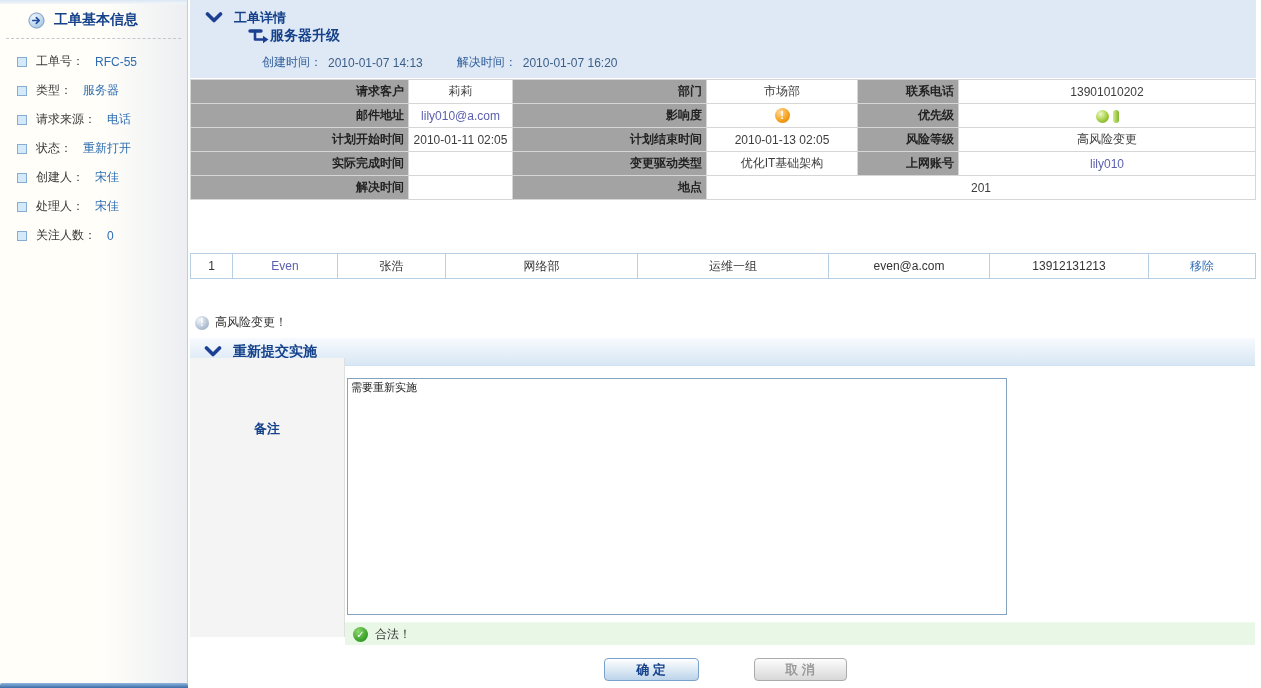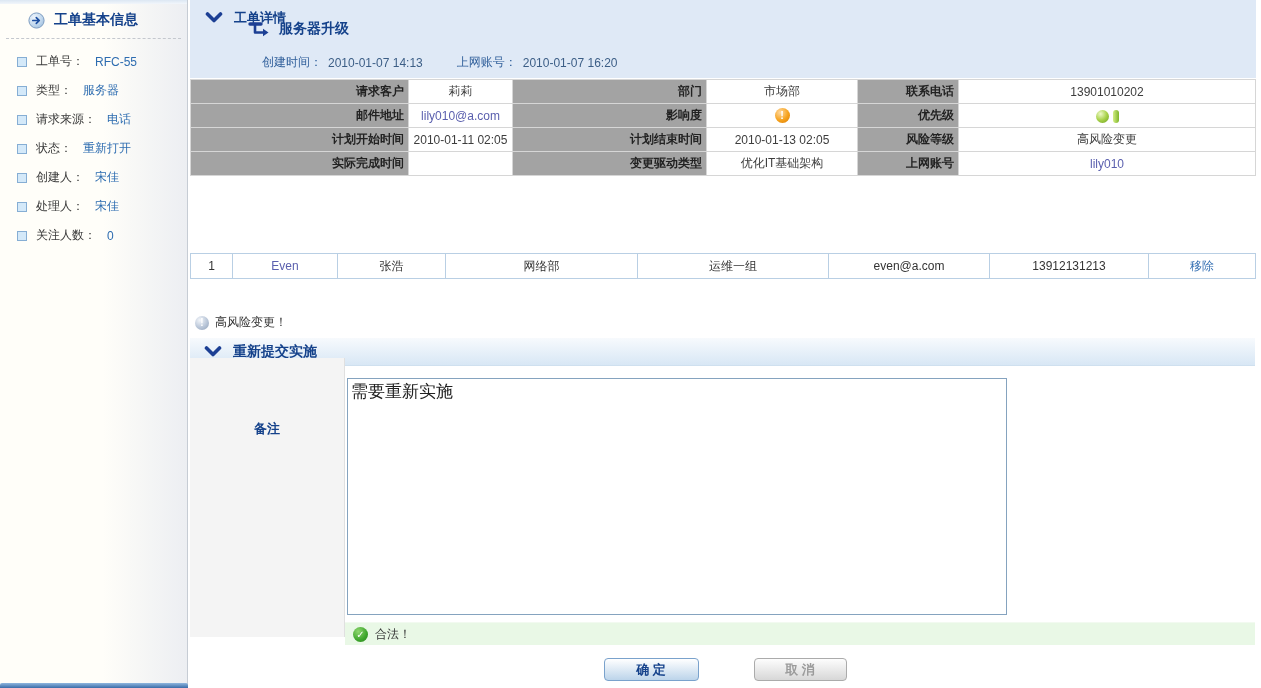--- a/index.html
+++ b/index.html
@@ -27,21 +27,21 @@
   .sidebar-footer { position:absolute; left:0; bottom:0; width:188px; height:5px;
     background:linear-gradient(to bottom,#8fb6de,#3a6ca8); border-radius:2px 2px 0 0; }
 
   
   .main { position:absolute; left:189px; top:0; width:1072px; height:580px; background:#fff; }
 
   .head-panel { position:absolute; left:1px; top:0; width:1066px; height:78px; background:#dfe9f6; }
   .sec-title { color:#15428b; font-weight:bold; font-size:13px; }
   .row-flex { display:flex; align-items:center; }
   .hp-line1 { position:absolute; left:15px; top:9px; gap:11px; }
-  .hp-line2 { position:absolute; left:57px; top:20px; gap:9px; }
+  .hp-line2 { position:absolute; left:57px; top:27px; }
   .order-name { color:#15428b; font-weight:bold; font-size:14px; }
   .hp-line3 { position:absolute; left:60px; top:54px; gap:6px;margin-left:12px; }
   .time-label { color:#31609b; }
   .time-value { color:#3c5e86; margin-right:28px; }
 
   
   .detail-table { position:absolute; left:1px; top:79px; border-collapse:collapse; table-layout:fixed; }
   .detail-table td { border:1px solid #d6d6d6; height:24px; text-align:center; padding:0 4px;
     overflow:hidden; white-space:nowrap; color:#3d3d3d; }
   .detail-table td.th { background:#a3a3a3; font-weight:bold; color:#222;text-align:right; }
@@ -67,21 +67,21 @@
 
   .resubmit-bar { top:338px; height:28px; }
   .resubmit-bar .sec-title { font-size:14px; }
 
   
   .remark-cell { position:absolute; left:1px; top:358px; width:155px; height:279px;
     background:#f4f4f4; border-right:1px solid #e0e0e0; text-align:center; }
   .remark-label { display:inline-block; margin-top:62px; color:#15428b; font-weight:bold; font-size:13px; }
   .remark-area { position:absolute; left:158px; top:378px; width:660px; height:237px;
     border:1px solid #85a3bf; background:#fff; resize:none;
-    font-family:"Liberation Sans","DejaVu Sans",sans-serif; font-size:17px; color:#222; padding:1px 3px; }
+    font-family:"Liberation Sans","DejaVu Sans",sans-serif; font-size:11px; color:#222; padding:1px 3px; }
   .valid-strip { position:absolute; left:156px; top:622px; width:910px; height:23px;
     background:#e9f8e6; border-top:1px solid #f2faf0; display:flex; align-items:center; gap:7px; padding-left:8px; }
   .valid-text { color:#333; }
 
   
   .btn-row { position:absolute; left:0; top:658px; width:1072px; display:flex;
     justify-content:center; gap:55px; }
   .btn { height:23px; width:95px; font-weight:bold; font-size:13px; border-radius:4px;
     font-family:"Liberation Sans","DejaVu Sans",sans-serif; cursor:pointer; }
   .btn-ok { border:1px solid #7aa2cc; background:linear-gradient(to bottom,#ffffff,#bcd4ea);
@@ -176,21 +176,21 @@
       <svg class="chev" width="23" height="16" viewBox="0 0 23 16">
         <path d="M3 3 H14" fill="none" stroke="#1c3f94" stroke-width="3.4" stroke-linecap="round"></path>
         <path d="M8 3 V11.5 M8 11.5 H16.5" fill="none" stroke="#1c3f94" stroke-width="2.6" stroke-linecap="round" stroke-linejoin="round"></path>
         <path d="M16 7.8 L21.5 11.5 L16 15.2 Z" fill="#1c3f94"></path>
       </svg>
       <span class="order-name">服务器升级</span>
     </div>
     <div class="row-flex hp-line3">
       <span class="time-label">创建时间：</span>
       <span class="time-value">2010-01-07 14:13</span>
-      <span class="time-label">上网账号：</span>
+      <span class="time-label">解决时间：</span>
       <span class="time-value">2010-01-07 16:20</span>
     </div>
   </div>
 
   <table class="detail-table">
     <colgroup>
       <col style="width:218px">
         <col style="width:104px">
         <col style="width:194px">
       <col style="width:151px">
@@ -222,20 +222,26 @@
       <td class="th">风险等级</td>
       <td>高风险变更</td>
     </tr>
     <tr>
       <td class="th">实际完成时间</td>
       <td></td>
       <td class="th">变更驱动类型</td>
       <td>优化IT基础架构</td>
       <td class="th">上网账号</td>
       <td><a href="#" class="lnk-purple">lily010</a></td>
+    </tr>
+    <tr>
+      <td class="th">解决时间</td>
+      <td></td>
+      <td class="th">地点</td>
+      <td colspan="3">201</td>
     </tr>
   </tbody>
     </table>
 
 
   <table class="impl-table">
     <colgroup>
       <col style="width:42px">
         <col style="width:105px">
         <col style="width:108px">

